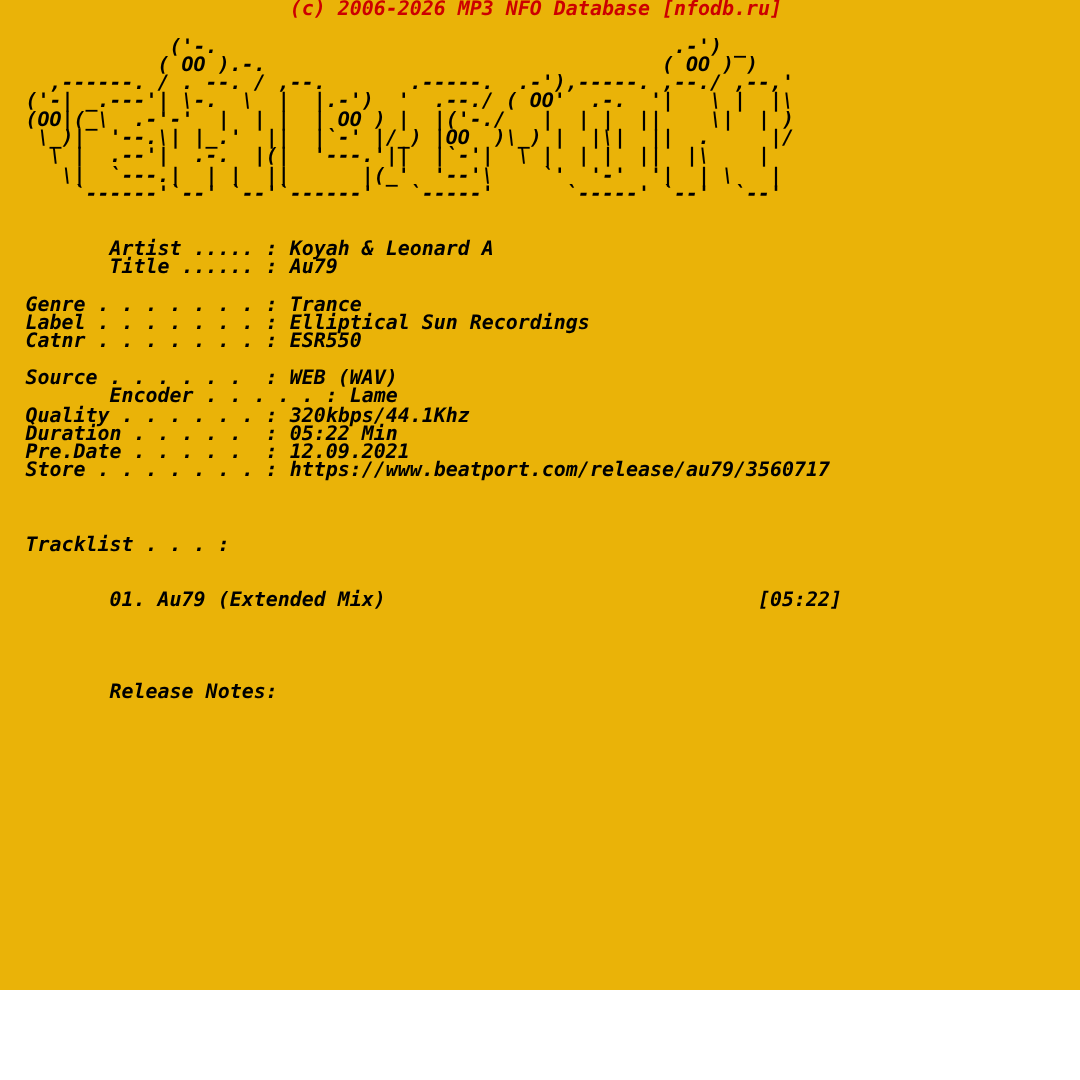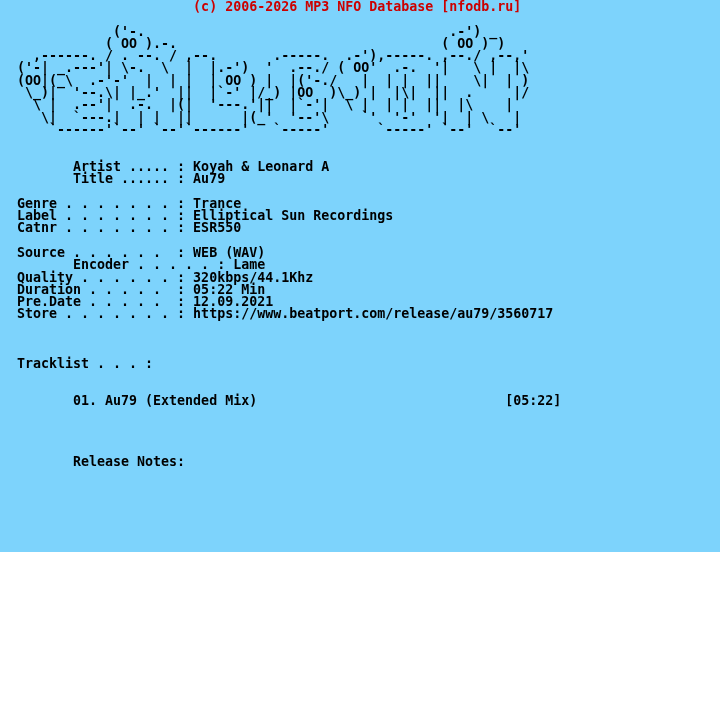--- a/index.html
+++ b/index.html
@@ -3,23 +3,24 @@
 <meta charset="utf-8">
 <style>
   html, body {
     margin: 0;
     padding: 0;
     background: #ffffff;
   }
   #screen {
     position: relative;
     width: 720px;
-    height: 552px;
-    background: #7dd3fc;
+    height: 660px;
+    background: #eab308;
     overflow: hidden;
+    font-style: italic;
   }
   .nfo {
     position: absolute;
     left: 17px;
     top: 1px;
     margin: 0;
   }
   .nfo-line {
     font-family: "DejaVu Sans Mono", "Liberation Mono", monospace;
     font-size: 13.3px;

